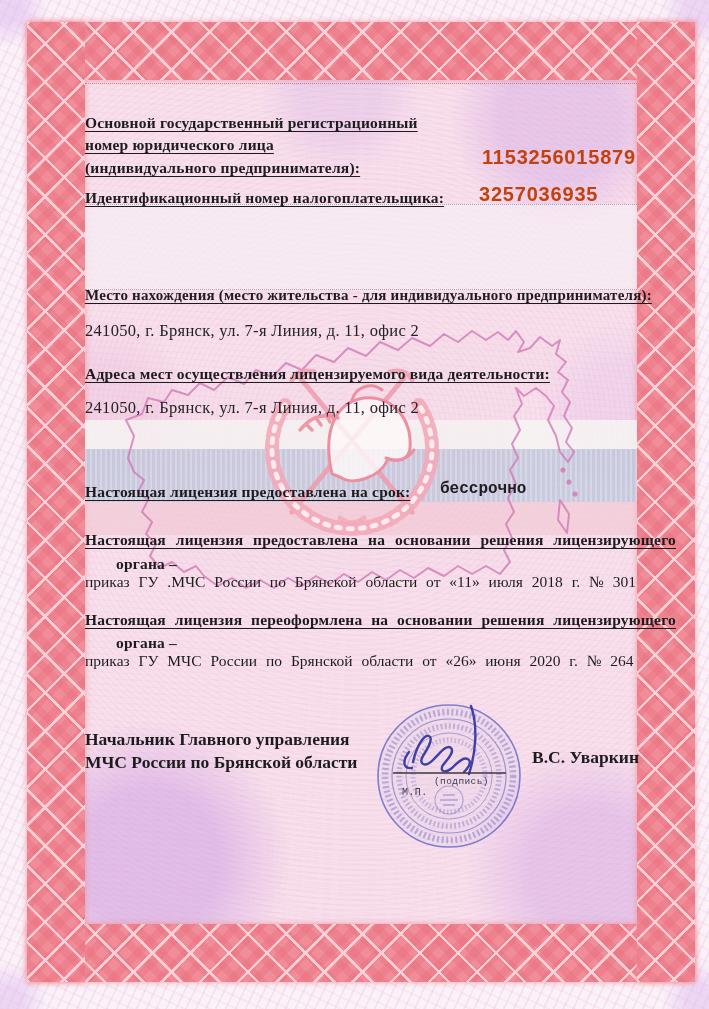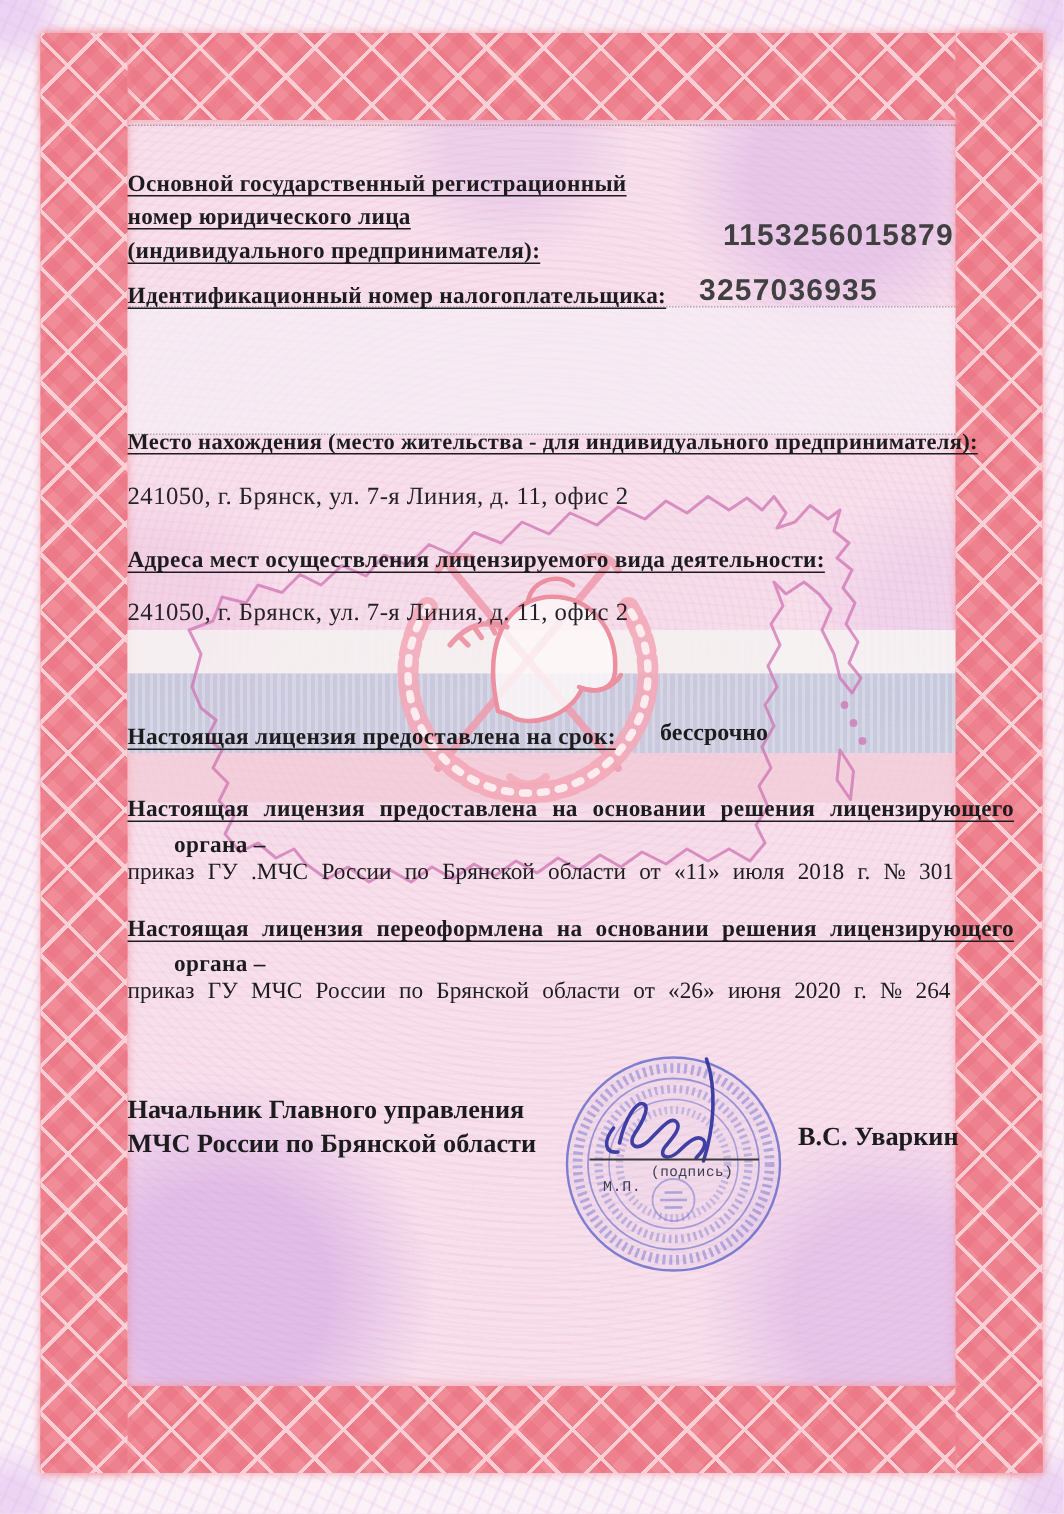--- a/index.html
+++ b/index.html
@@ -57,22 +57,22 @@
     background:repeating-linear-gradient(90deg, rgba(255,255,255,.25) 0 2px, transparent 2px 5px), rgba(185,196,218,.75);}
   .flag-red{position:absolute;left:85px;top:502px;width:552px;height:33px;background:rgba(240,196,208,.55);}
   
   .lbl{
     position:absolute;font-weight:bold;font-size:15.5px;line-height:22.5px;color:#1c1c1e;
     text-decoration:underline;text-underline-offset:3px;text-decoration-thickness:1.2px;
     letter-spacing:.2px;white-space:nowrap;
   }
   .lbl-wrap{white-space:normal;}
   .plain{position:absolute;font-size:16.5px;color:#242226;letter-spacing:.3px;white-space:nowrap;text-align:right;}
-  .num{position:absolute;font-family:"Liberation Sans",sans-serif;font-weight:bold;font-size:20px;color:#404040;letter-spacing:.8px;}
-  .bold-serif{position:absolute;font-weight:bold;font-size:16px;color:#1c1c1e;white-space:nowrap;}
+  .num{position:absolute;font-family:"Liberation Sans",sans-serif;font-weight:bold;font-size:20px;color:#c2410c;letter-spacing:.8px;}
+  .bold-serif{position:absolute;font-weight:bold;font-size:16px;color:#1c1c1e;white-space:nowrap;font-family:Liberation Mono, monospace;}
   .clause{width:591px;text-align:justify;text-align-last:justify;white-space:normal;}
   .noline{text-decoration:none;margin-left:31px;}
   .order-line{position:absolute;font-weight:normal;font-size:15.5px;color:#1c1c1e;word-spacing:5px;white-space:nowrap;}
   .sig-title{position:absolute;font-weight:bold;font-size:17.5px;line-height:23px;color:#1c1c1e;white-space:nowrap;}
   .sig-name{position:absolute;font-weight:bold;font-size:17.5px;color:#1c1c1e;white-space:nowrap;}
   .tiny{position:absolute;font-family:Liberation Mono, monospace;font-size:9.5px;color:#3c3c50;letter-spacing:.4px;}
   svg{position:absolute;left:0;top:0;}
 </style>
 </head>
 <body>
@@ -113,21 +113,21 @@
     <path d="M340,518 q12,10 24,0" stroke="#f3a9b8" stroke-width="5" opacity="0.8"></path>
   </g>
 </svg>
 
 <div class="lbl" style="left:85px;top:112px">Основной государственный регистрационный</div>
 <div class="lbl" style="left:85px;top:134px">номер юридического лица</div>
 <div class="lbl" style="left:85px;top:157px">(индивидуального предпринимателя):</div>
 <div class="num" style="left:482px;top:146px">1153256015879</div>
 
 <div class="lbl" style="left:85px;top:187px">Идентификационный номер налогоплательщика:</div>
-<div class="num" style="left:466px;top:183px">3257036935</div>
+<div class="num" style="left:479px;top:183px">3257036935</div>
 
 <div class="lbl" style="left:85px;top:284px;font-size:15px">Место нахождения (место жительства - для индивидуального предпринимателя):</div>
 <div class="plain" style="left:85px;top:321px">241050, г. Брянск, ул. 7-я Линия, д. 11, офис 2</div>
 
 <div class="lbl" style="left:85px;top:363px">Адреса мест осуществления лицензируемого вида деятельности:</div>
 <div class="plain" style="left:85px;top:398px">241050, г. Брянск, ул. 7-я Линия, д. 11, офис 2</div>
 
 <div class="lbl" style="left:85px;top:481px">Настоящая лицензия предоставлена на срок:</div>
 <div class="bold-serif" style="left:440px;top:480px">бессрочно</div>
 

